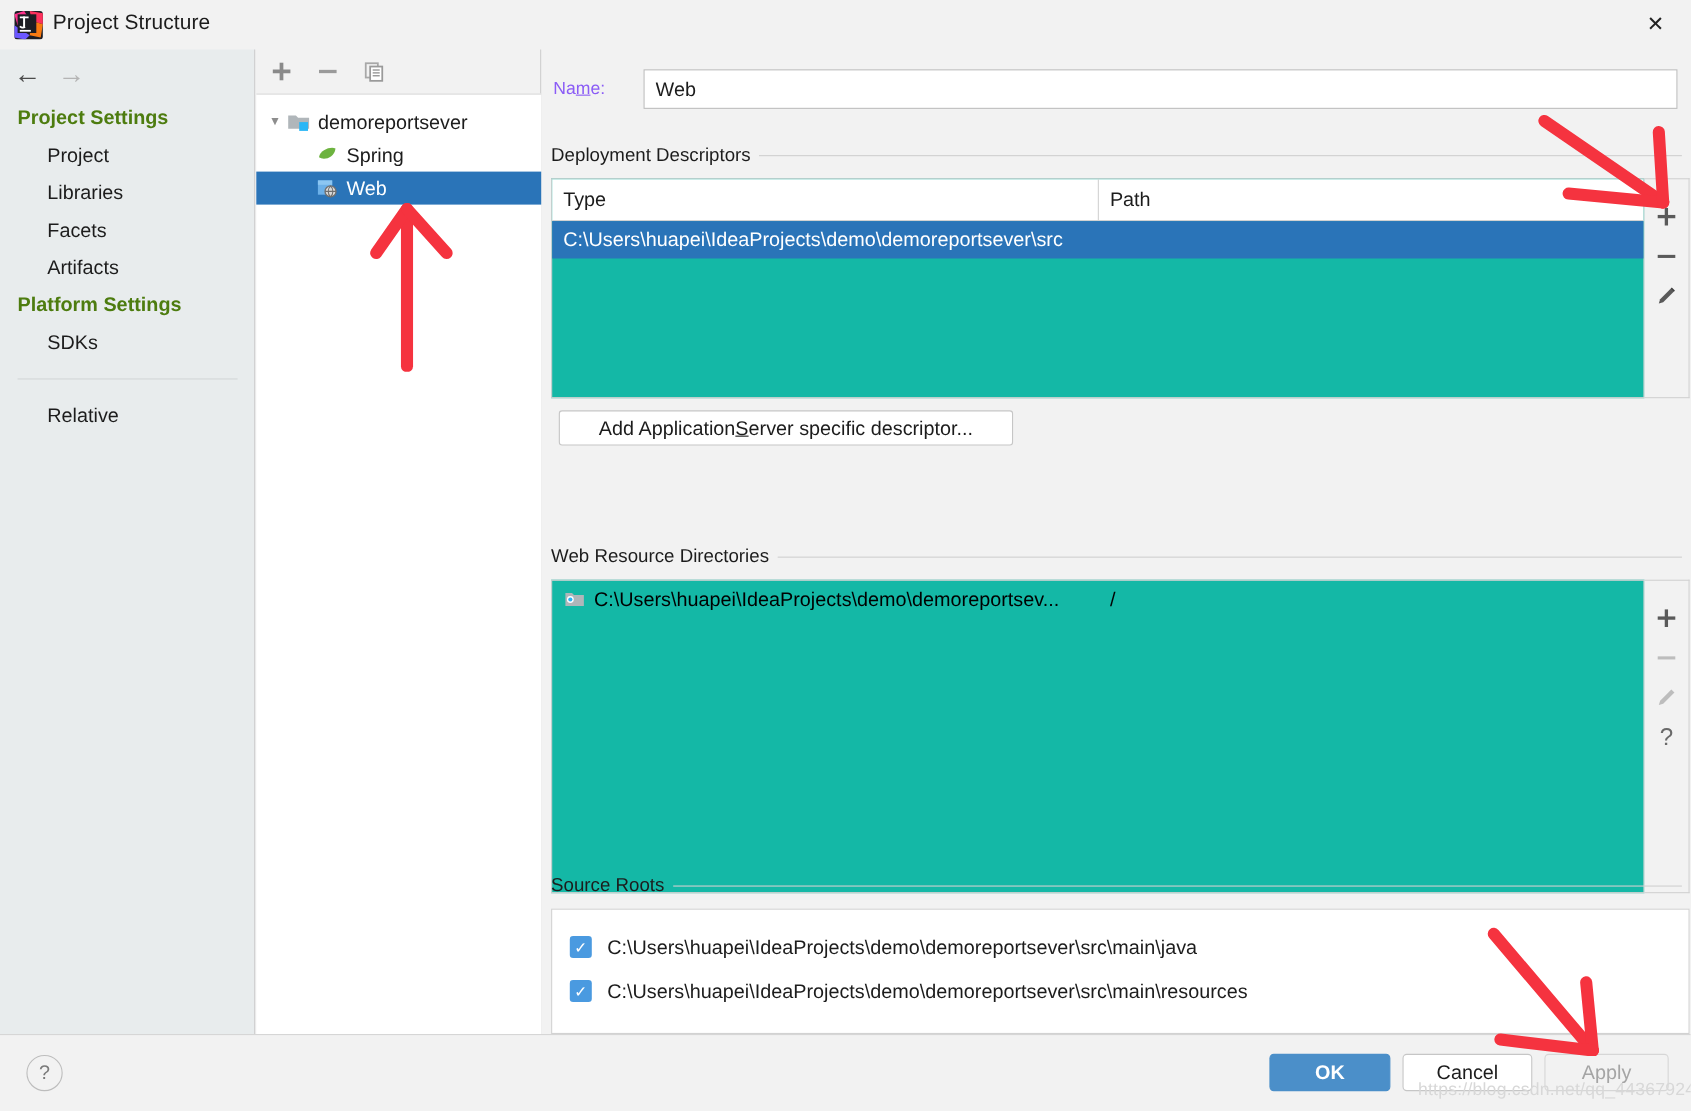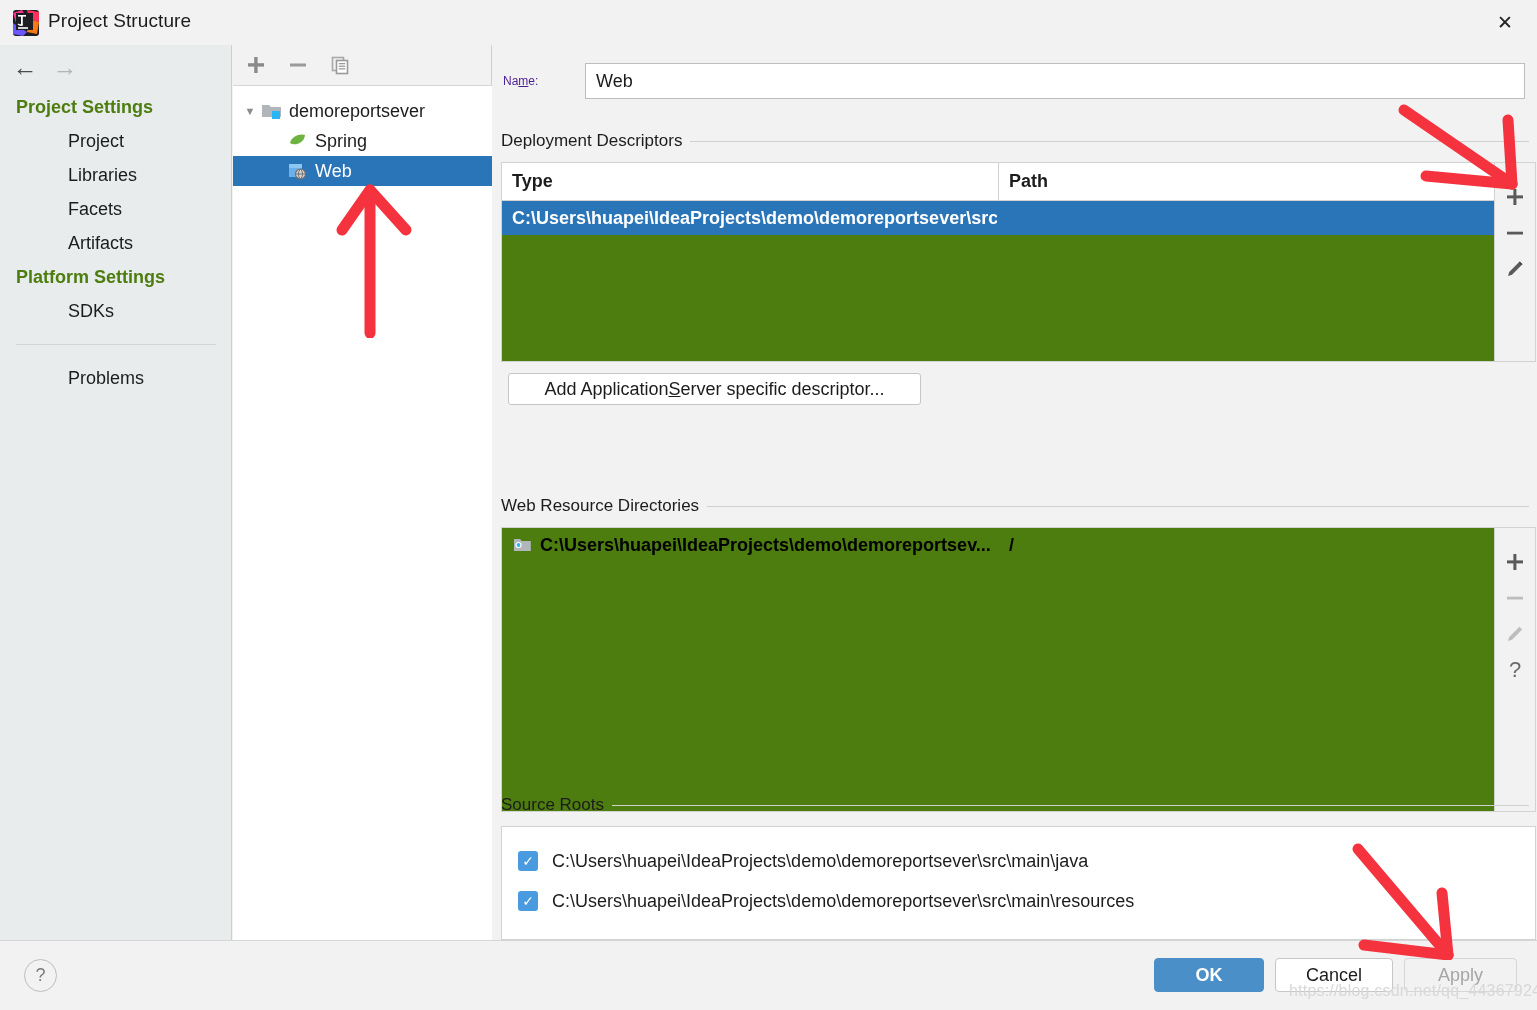--- a/index.html
+++ b/index.html
@@ -49,21 +49,21 @@
   }
   #nav-back  { left: 8px;  color: #4b4b4b; }
   #nav-fwd   { left: 48px; color: #b4b4b4; }
 
   .side-group {
     font-size: 18px; font-weight: bold; color: #4d7c0f;
     padding-left: 16px; height: 34px; line-height: 34px;
   }
   .side-item {
     font-size: 18px; color: #1c1c1c;
-    padding-left: 68px; height: 34px; line-height: 34px;
+    padding-left: 43px; height: 34px; line-height: 34px;
     white-space: nowrap;
   }
   .side-item.selected { background: #2a74b8; color: #ffffff; }
   .side-sep {
     margin: 16px 16px 0 16px; height: 1px; background: #d2d6d7;
   }
 
   
   #treepanel {
     position: absolute; left: 233px; top: 45px; width: 259px; height: 895px;
@@ -100,41 +100,41 @@
   #main {
     position: absolute; left: 493px; top: 45px; width: 1044px; height: 895px;
     background: #f2f2f2;
   }
 
   
   #name-row {
     position: absolute; left: 10px; top: 18px; width: 1022px; height: 36px;
     display: flex; align-items: center;
   }
-  #name-label { font-size: 12px; color: #4c1d95; width: 82px; }
+  #name-label { font-size: 16px; color: #8b5cf6; width: 82px; }
   #name-label u { text-decoration: underline; }
   #name-input {
     flex: 1; height: 36px; background: #ffffff;
     border: 1px solid #bdbdbd;
     font-size: 18px; color: #1c1c1c;
     padding: 0 10px;
     font-family: "Liberation Sans", sans-serif;
   }
 
   
   .group-cap {
     position: absolute; left: 8px; display: flex; align-items: center;
     width: 1028px; height: 20px;
   }
   .group-cap span { font-size: 17px; color: #1c1c1c; white-space: nowrap; }
   .group-cap i { flex: 1; height: 1px; background: #d0d0d0; margin-left: 8px; }
 
   
   .tbl-wrap {
-    position: absolute; background: #4d7c0f; border: 1px solid #d2d2d2; font-weight: bold;
+    position: absolute; background: #14b8a6; border: 1px solid #d2d2d2;
   }
   .tbl-head {
     display: flex; height: 38px; background: #ffffff;
     border-bottom: 1px solid #d2d2d2;
   }
   .tbl-head .th {
     font-size: 18px; color: #1c1c1c; display: flex; align-items: center;
     padding-left: 10px;
   }
   .tbl-head .th.c1 { border-right: 1px solid #d2d2d2; }
@@ -251,21 +251,21 @@
       <div class="side-group">Project Settings</div>
       <div class="side-item">Project</div>
       <div class="side-item">Libraries</div>
       <div class="side-item">Facets</div>
       <div class="side-item">Artifacts</div>
 
       <div class="side-group">Platform Settings</div>
       <div class="side-item">SDKs</div>
 
       <div class="side-sep"></div>
-      <div class="side-item" style="margin-top:16px;">Problems</div>
+      <div class="side-item" style="margin-top:16px;">Relative</div>
     </div>
   </div>
 
   <div id="treepanel">
     <div id="tree-toolbar">
       <div class="tb-ico">
         <svg width="22" height="22" viewBox="0 0 22 22">
           <rect x="9.2" y="3" width="3.4" height="16" fill="#8a8a8a"></rect>
           <rect x="3" y="9.2" width="16" height="3.4" fill="#8a8a8a"></rect>
         </svg>

